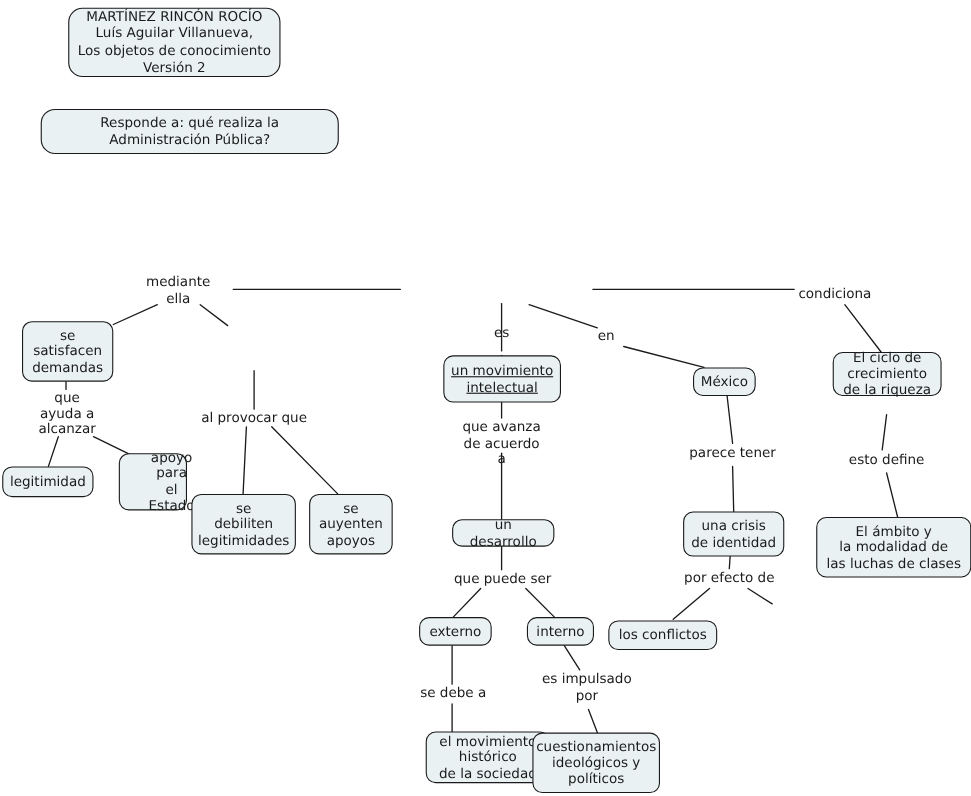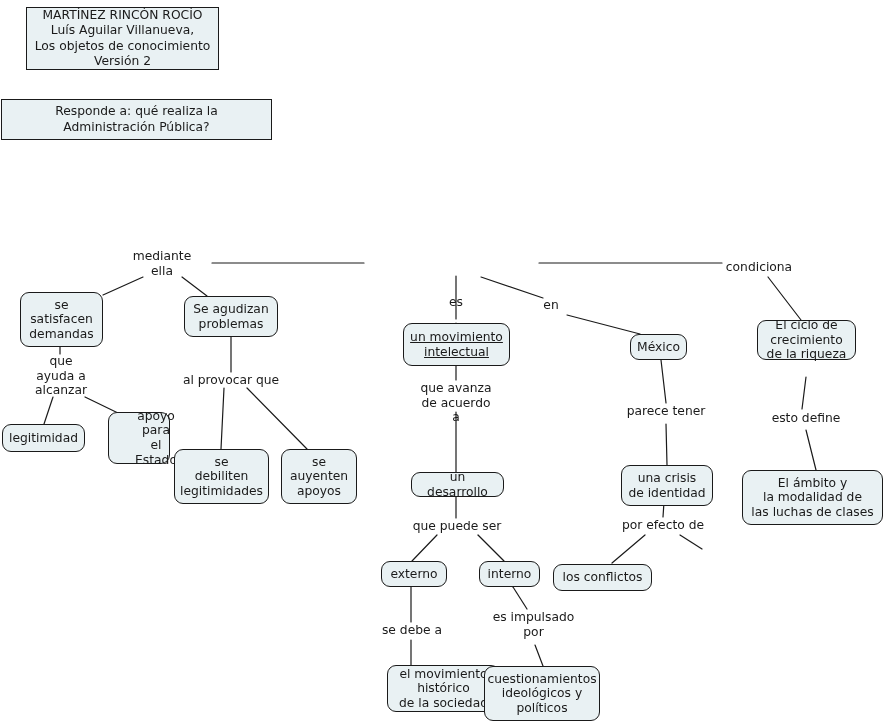--- a/index.html
+++ b/index.html
@@ -37,23 +37,24 @@
     justify-content: center;
     text-align: center;
     font-size: 12.3px;
     line-height: 14.6px;
     color: #1a1a1a;
     padding: 2px 6px;
     white-space: pre-line;
     z-index: 2;
   }
   .node.header {
-    border-radius: 0;
+    border-radius: 13px;
     font-size: 12.3px;
     line-height: 15.2px;
+    margin-left: 36px;
   }
   .linklabel {
     position: absolute;
     font-size: 12.3px;
     line-height: 14.6px;
     color: #1a1a1a;
     text-align: center;
     white-space: pre-line;
     background: transparent;
     z-index: 3;
@@ -136,22 +137,20 @@
 Los objetos de conocimiento
 Versión 2</div>
 
   <div class="node header" style="left:1px; top:99px; width:271px; height:41px;">Responde a: qué realiza la Administración Pública?</div>
 
 
   <div class="node" style="left:20px; top:292px; width:83px; height:55px;">se
 satisfacen
 demandas</div>
 
-  <div class="node" style="left:184px; top:296px; width:94px; height:41px;">Se agudizan
-problemas</div>
 
   <div class="node" style="left:2px; top:424px; width:83px; height:28px;">legitimidad</div>
 
   <div class="node" style="left:108px; top:412px; width:62px; height:52px;padding-left:40px;">apoyo
 para el
 Estado</div>
 
   <div class="node" style="left:174px; top:449px; width:95px; height:55px;">se
 debiliten
 legitimidades</div>

